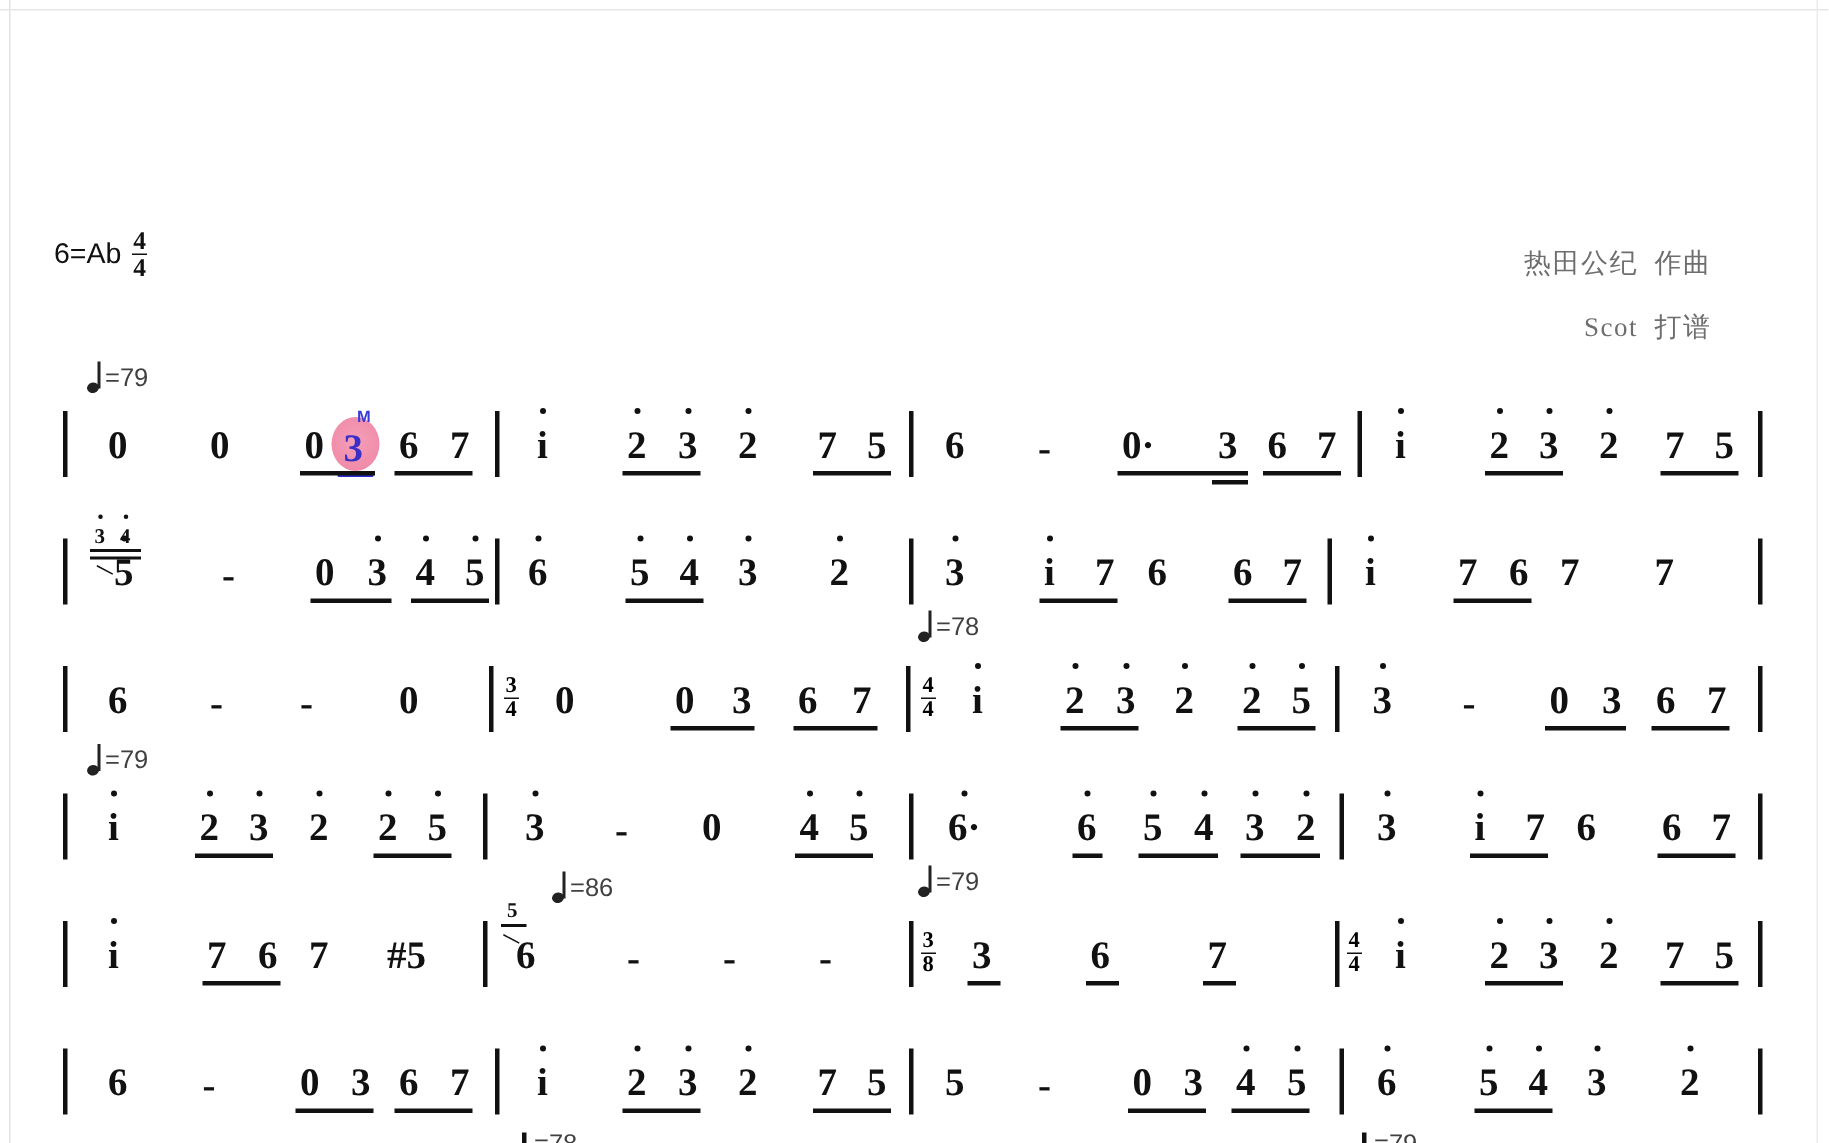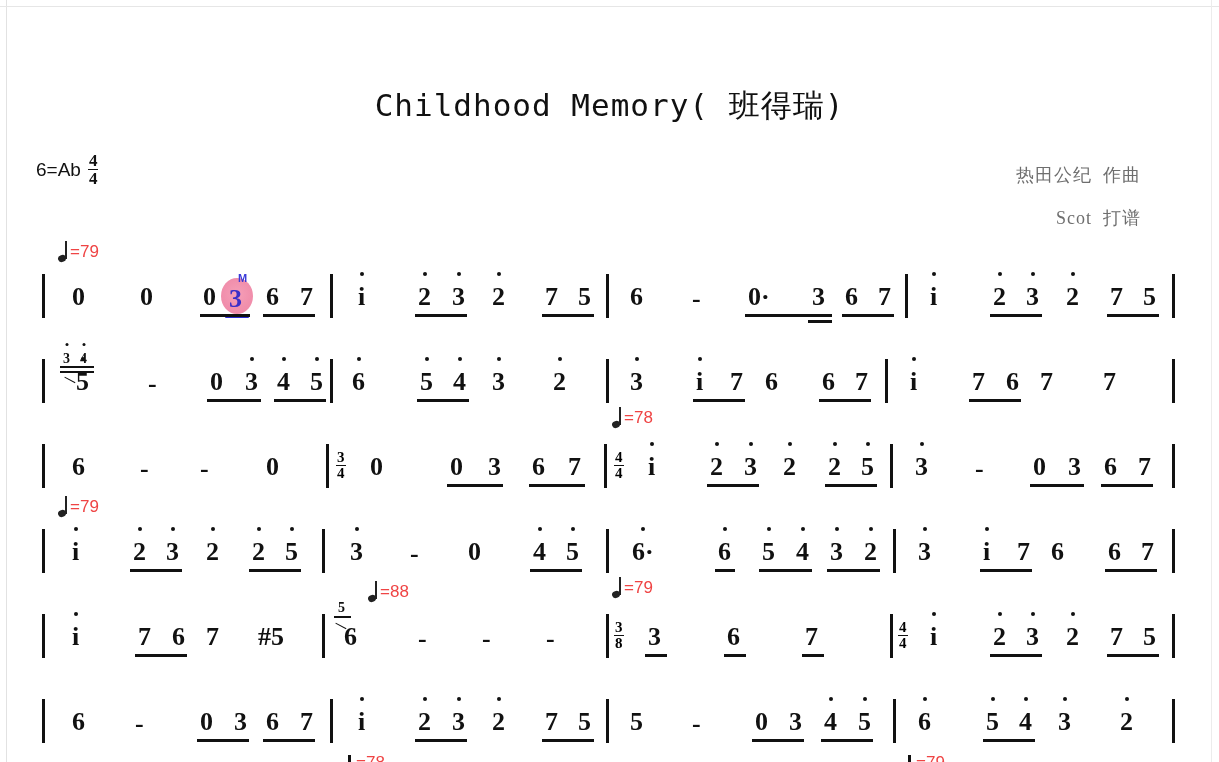--- a/index.html
+++ b/index.html
@@ -60,21 +60,21 @@
           width:4px;height:4px;border-radius:50%;background:#111;}
 
   .beam{position:absolute;height:2.6px;background:#111;}
   .beam2{position:absolute;height:2.6px;background:#111;}
 
   .dash{position:absolute;font-size:26px;font-weight:bold;color:#111;top:34px;}
 
   .tsig{position:absolute;top:30px;}
 
   .tempo{position:absolute;font-family:"Liberation Sans",sans-serif;
-         font-size:17px;color:#ef4444;display:flex;align-items:flex-end;gap:1px;}
+         font-size:17px;color:#404040;display:flex;align-items:flex-end;gap:1px;}
   .tempo .qn{display:inline-block;position:relative;width:11px;height:20px;}
   .tempo .qn::before{content:"";position:absolute;left:0;bottom:0;width:8px;height:7px;
         background:#222;border-radius:50%;transform:rotate(-18deg);}
   .tempo .qn::after{content:"";position:absolute;left:7px;bottom:3px;width:1.8px;height:18px;background:#222;}
 
   
   .grace{position:absolute;font-family:"Liberation Serif",serif;font-weight:bold;
          font-size:14px;color:#111;}
   .grace .gdot{position:absolute;left:50%;transform:translateX(-50%);top:-8px;
                width:3px;height:3px;border-radius:50%;background:#111;}
@@ -95,21 +95,20 @@
            font-family:"Liberation Serif",serif;top:34px;z-index:5;}
 </style>
 </head>
 <body>
 
 <div id="sheet">
   <div class="edge-v"></div>
   <div class="edge-h"></div>
   <div class="edge-v2"></div>
 
-  <div id="title">Childhood Memory( 班得瑞)</div>
 
   <div id="keysig">
     <span>6=Ab</span>
     <span class="frac big">
       <span class="num">4</span>
       <span class="den">4</span>
     </span>
   </div>
 
   <div id="composer">热田公纪  作曲</div>
@@ -328,21 +327,21 @@
     <div class="note" style="left:258px;">#5</div>
 
     <div class="barline" style="left:322px;"></div>
 
     <div class="grace" style="left:338px;top:10px;">5</div>
     <div class="gbeam" style="left:334px;top:26px;width:17px;"></div>
     <div class="gslash" style="left:337px;top:27px;"></div>
     <div class="note" style="left:344px;">6</div>
     <div class="tempo" style="left:368px;top:-8px;">
       <span class="qn"></span>
-      <span>=88</span>
+      <span>=86</span>
     </div>
     <div class="dash" style="left:418px;">-</div>
     <div class="dash" style="left:482px;">-</div>
     <div class="dash" style="left:546px;">-</div>
 
     <div class="barline" style="left:606px;"></div>
     <div class="tempo" style="left:612px;top:-12px;">
       <span class="qn"></span>
       <span>=79</span>
     </div>

